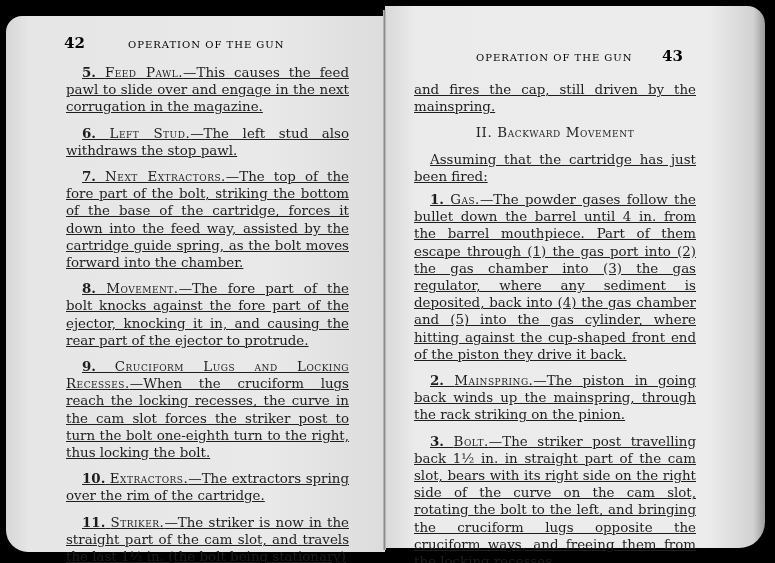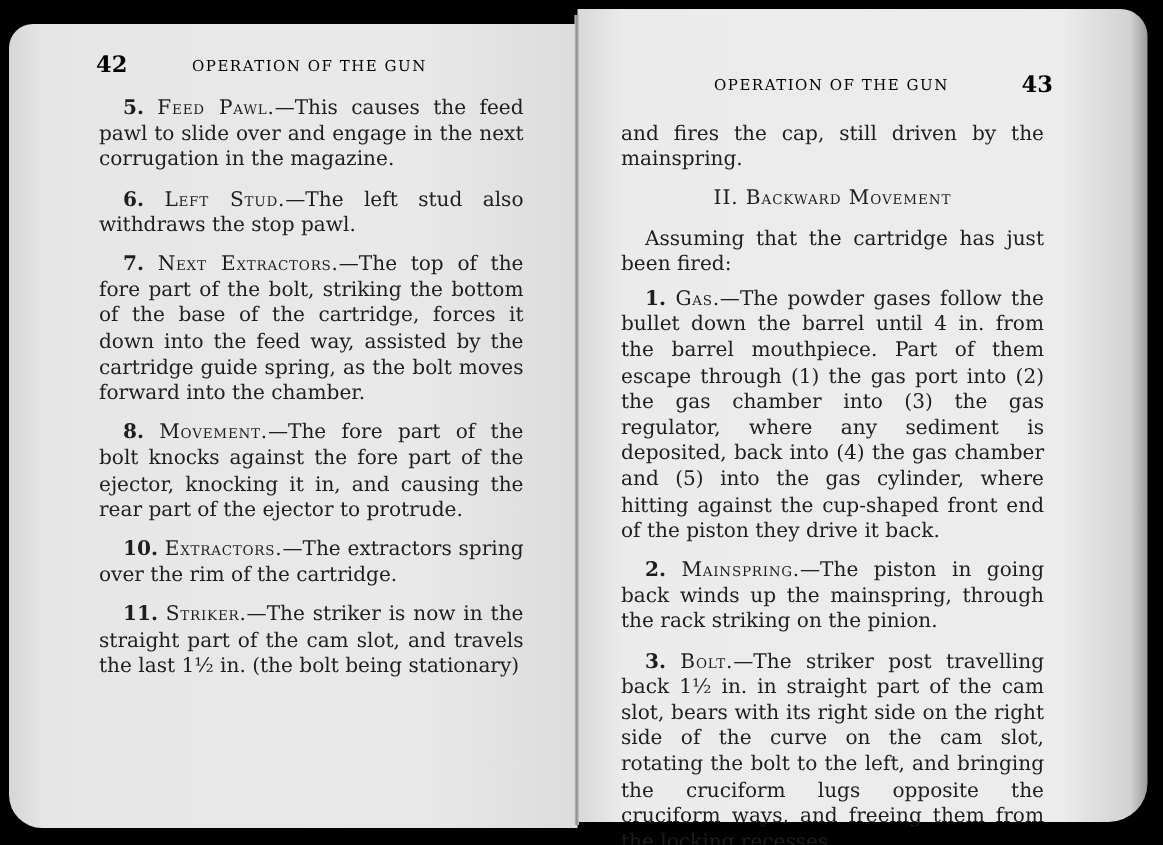--- a/index.html
+++ b/index.html
@@ -28,28 +28,28 @@
   .header {
     position: absolute; top: 37px; height: 18px; font-size: 10px; letter-spacing: 1px;
     text-transform: uppercase;
   }
   .header-left { left: 64px; width: 290px; }
   .header-right { left: 476px; width: 230px; top: 50px; }
   .pnum { font-size: 15px; font-weight: bold; letter-spacing: 0; position: absolute; top: -3px; }
   .header-left .pnum { left: 0; }
   .header-left .htitle { position: absolute; left: 64px; top: 2px; }
   .header-right .htitle { position: absolute; left: 0; top: 2px; }
-  .header-right .pnum { left: 205px; }
+  .header-right .pnum { left: 186px; }
   .text {
     position: absolute; font-size: 13.4px; line-height: 17.2px; text-align: justify;
     color: #1e1e1e;
   }
   .text-left { left: 66px; top: 64px; width: 283px; }
   .text-right { left: 414px; top: 81px; width: 282px; }
-  p { margin: 0 0 9px 0; text-indent: 16px; }
+  p { margin: 0 0 9px 0; text-indent: 16px; text-decoration: underline; }
   p.noindent { text-indent: 0; }
   p.tight { margin-bottom: 0; }
   .num { font-weight: bold; }
   .sc { font-variant: small-caps; letter-spacing: 0.5px; }
   h3 {
     margin: 0 0 9px 0; font-size: 13.4px; font-weight: normal; text-align: center;
     font-variant: small-caps; letter-spacing: 0.6px;
   }
 </style>
 </head>
@@ -62,20 +62,21 @@
 <div class="header header-left">
   <span class="pnum">42</span>
   <span class="htitle">OPERATION OF THE GUN</span>
 </div>
 
 <div class="text text-left">
   <p><span class="num">5.</span> <span class="sc">Feed Pawl.</span><span>—This causes the feed pawl to slide over and engage in the next corrugation in the magazine.</span></p>
   <p><span class="num">6.</span> <span class="sc">Left Stud.</span><span>—The left stud also withdraws the stop pawl.</span></p>
   <p><span class="num">7.</span> <span class="sc">Next Extractors.</span><span>—The top of the fore part of the bolt, striking the bottom of the base of the cartridge, forces it down into the feed way, assisted by the cartridge guide spring, as the bolt moves forward into the chamber.</span></p>
   <p><span class="num">8.</span> <span class="sc">Movement.</span><span>—The fore part of the bolt knocks against the fore part of the ejector, knocking it in, and causing the rear part of the ejector to protrude.</span></p>
+  <p><span class="num">9.</span> <span class="sc">Cruciform Lugs and Locking Recesses.</span><span>—When the cruciform lugs reach the locking recesses, the curve in the cam slot forces the striker post to turn the bolt one-eighth turn to the right, thus locking the bolt.</span></p>
   <p><span class="num">10.</span> <span class="sc">Extractors.</span><span>—The extractors spring over the rim of the cartridge.</span></p>
   <p class="tight"><span class="num">11.</span> <span class="sc">Striker.</span><span>—The striker is now in the straight part of the cam slot, and travels the last 1½ in. (the bolt being stationary)</span></p>
 </div>
 
 <div class="header header-right">
   <span class="htitle">OPERATION OF THE GUN</span>
   <span class="pnum">43</span>
 </div>
 
 <div class="text text-right">

